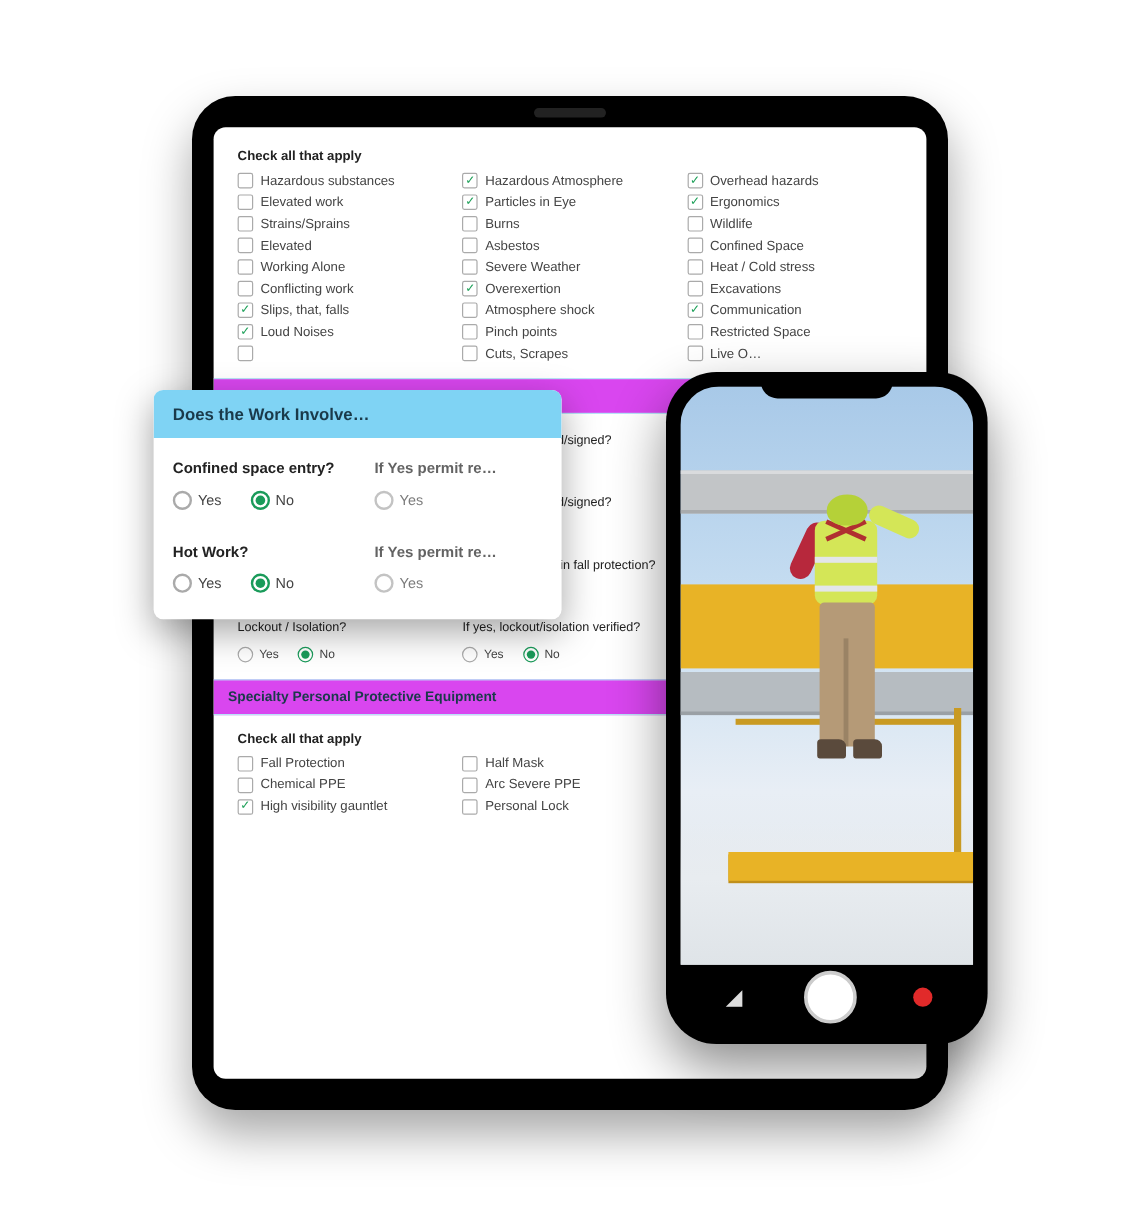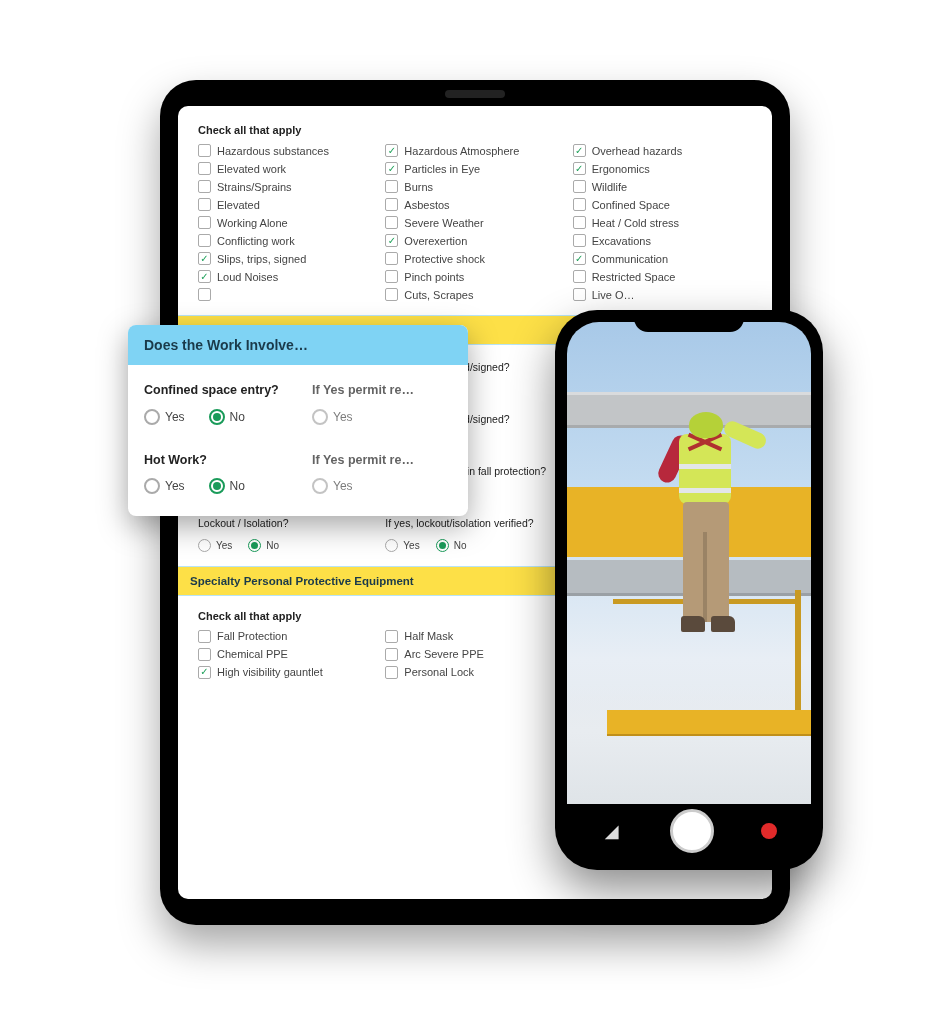--- a/index.html
+++ b/index.html
@@ -68,21 +68,21 @@
     align-items: center;
     justify-content: center;
     font-size: 10px;
     line-height: 1;
     color: #1fa15a;
     background: #fff;
     flex-shrink: 0;
   }
   .cb.checked::before { content: "✓"; }
   .band {
-    background: #fde047;
+    background: #d946ef;
     color: #1a3a4a;
     font-weight: 600;
     font-size: 11.5px;
     padding: 8px 12px;
     margin: 14px -20px 0 -20px;
     border-top: 1px solid #b8e4f7;
     border-bottom: 1px solid #b8e4f7;
   }
   .radio-grid {
     display: grid;
@@ -392,25 +392,25 @@
         <div class="check">
           <span class="cb checked"></span>
           <span>Overexertion</span>
         </div>
         <div class="check">
           <span class="cb"></span>
           <span>Excavations</span>
         </div>
         <div class="check">
           <span class="cb checked"></span>
-          <span>Slips, trips, signed</span>
-        </div>
-        <div class="check">
-          <span class="cb"></span>
-          <span>Protective shock</span>
+          <span>Slips, that, falls</span>
+        </div>
+        <div class="check">
+          <span class="cb"></span>
+          <span>Atmosphere shock</span>
         </div>
         <div class="check">
           <span class="cb checked"></span>
           <span>Communication</span>
         </div>
         <div class="check">
           <span class="cb checked"></span>
           <span>Loud Noises</span>
         </div>
         <div class="check">

